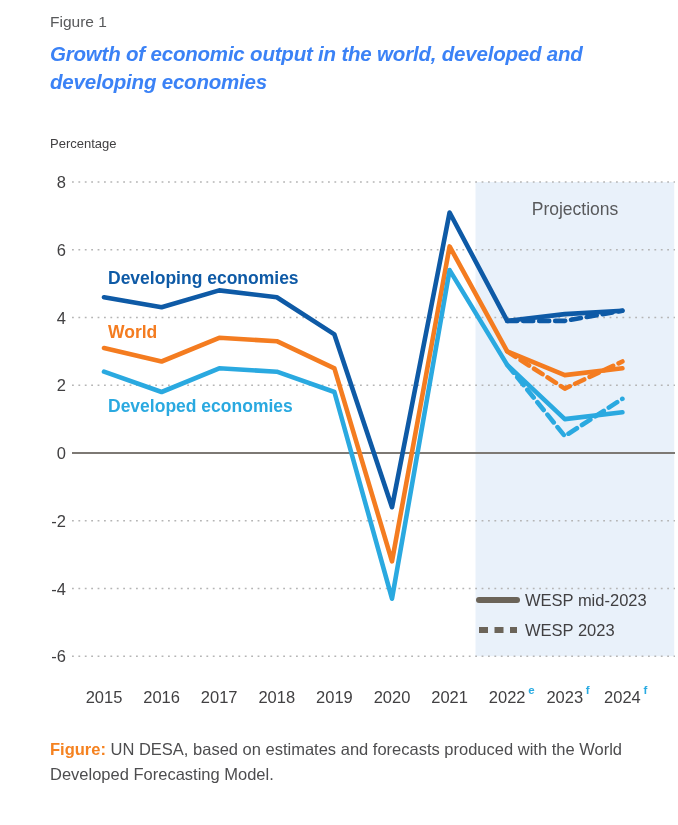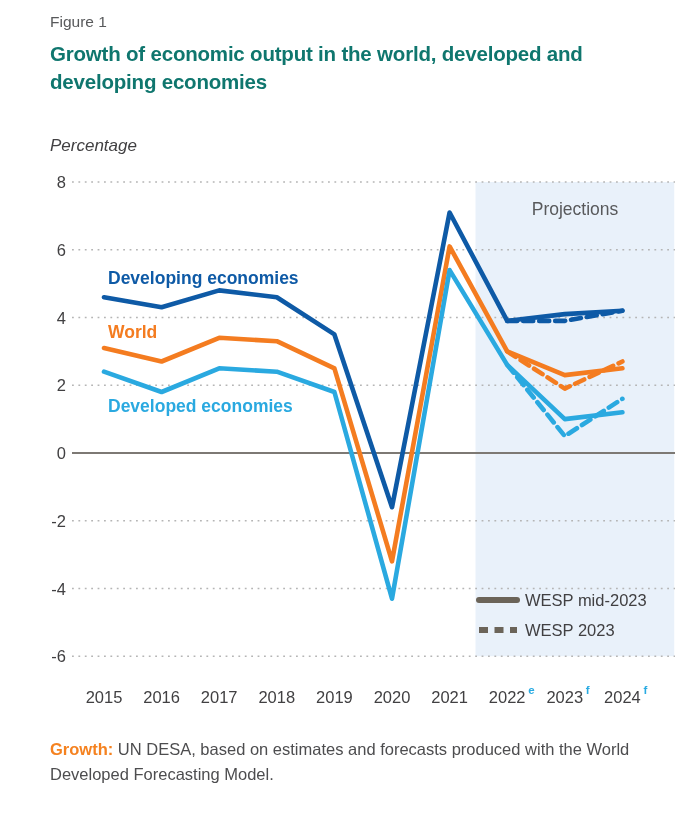--- a/index.html
+++ b/index.html
@@ -1,21 +1,21 @@
 <!DOCTYPE html>
 <html><head>
 <meta charset="utf-8">
 <style>
   html,body{margin:0;padding:0;background:#fff;}
   #page{position:relative;width:678px;height:825px;background:#fff;overflow:hidden;
         font-family:"Liberation Sans",sans-serif;margin-left:20px;}
   #figure-label{position:absolute;left:30px;top:13px;font-size:15.5px;color:#58595B;}
   #page-title{position:absolute;left:30px;top:40px;width:575px;font-size:20.5px;line-height:28px;
-        font-weight:700;color:#0f766e;letter-spacing:-0.2px;}
-  #axis-title{position:absolute;left:30px;top:136px;font-size:17px;color:#414042;font-style:italic;}
+        font-weight:700;color:#3b82f6;letter-spacing:-0.2px;font-style:italic;}
+  #axis-title{position:absolute;left:30px;top:136px;font-size:13px;color:#414042;}
   #chart-svg{position:absolute;left:0;top:168px;}
   svg text{font-family:"Liberation Sans",sans-serif;}
   #notes{position:absolute;left:30px;top:737px;width:615px;font-size:16.5px;line-height:25px;color:#4D4D4F;}
   .note-line{margin:0 0 10px 0;}
   .lbl-orange{color:#F58220;font-weight:700;}
   .bold{font-weight:700;}
 </style>
 </head>
 <body>
 
@@ -65,15 +65,15 @@
       <text x="429.6" y="535" text-anchor="middle" font-size="16.5" fill="#414042">2021</text>
       <text x="487.2" y="535" text-anchor="middle" font-size="16.5" fill="#414042">2022</text>
       <text x="508.2" y="526" font-size="11.5" font-weight="700" fill="#29ABE2">e</text>
       <text x="544.8" y="535" text-anchor="middle" font-size="16.5" fill="#414042">2023</text>
       <text x="565.8" y="526" font-size="11.5" font-weight="700" fill="#29ABE2">f</text>
       <text x="602.4" y="535" text-anchor="middle" font-size="16.5" fill="#414042">2024</text>
       <text x="623.4" y="526" font-size="11.5" font-weight="700" fill="#29ABE2">f</text>
     </svg>
 
   <div id="notes">
-    <p class="note-line"><span class="lbl-orange">Growth:</span> <span>UN DESA, based on estimates and forecasts produced with the World Developed Forecasting Model.</span></p>
+    <p class="note-line"><span class="lbl-orange">Figure:</span> <span>UN DESA, based on estimates and forecasts produced with the World Developed Forecasting Model.</span></p>
   </div>
 </div>
 
 </body></html>

